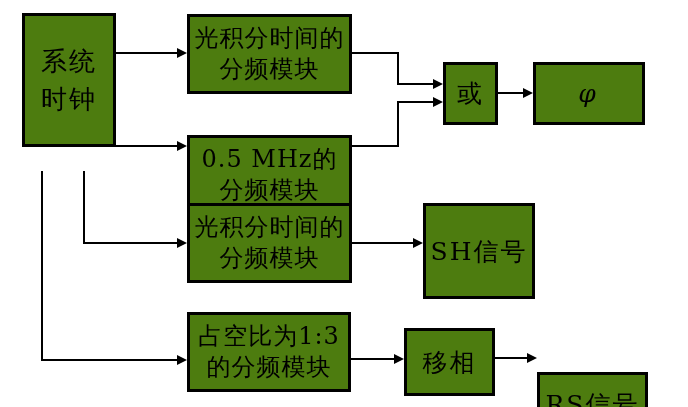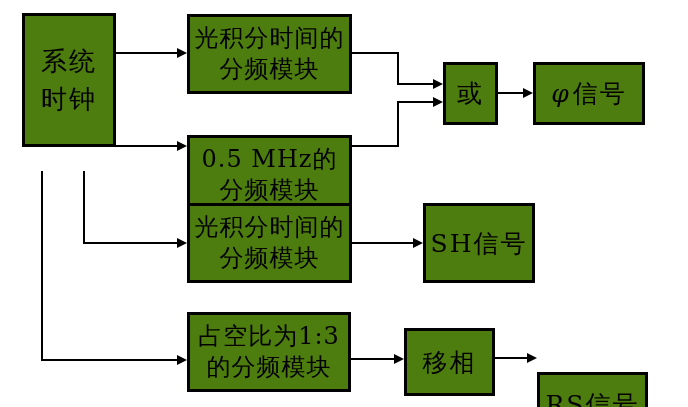--- a/index.html
+++ b/index.html
@@ -84,29 +84,28 @@
     <span class="label">0.5 MHz的
 分频模块</span>
   </div>
 
   <div class="box small" style="left:443px; top:62px; width:55px; height:63px;">
     <span class="label">或</span>
   </div>
 
   <div class="box small" style="left:533px; top:62px; width:112px; height:63px;">
     <span class="phi-symbol">φ</span>
-    <span class="label">信号</span>
   </div>
 
   <div class="box" style="left:187px; top:203px; width:165px; height:80px;">
     <span class="label">光积分时间的
 分频模块</span>
   </div>
 
-  <div class="box small" style="left:423px; top:203px; width:112px; height:80px;">
+  <div class="box small" style="left:423px; top:203px; width:112px; height:96px;">
     <span class="label">SH信号</span>
   </div>
 
   <div class="box" style="left:187px; top:312px; width:164px; height:80px;align-items:center;">
     <span class="label">占空比为1:3
 的分频模块</span>
   </div>
 
   <div class="box small" style="left:404px; top:328px; width:91px; height:68px;text-align:right;">
     <span class="label">移相</span>

